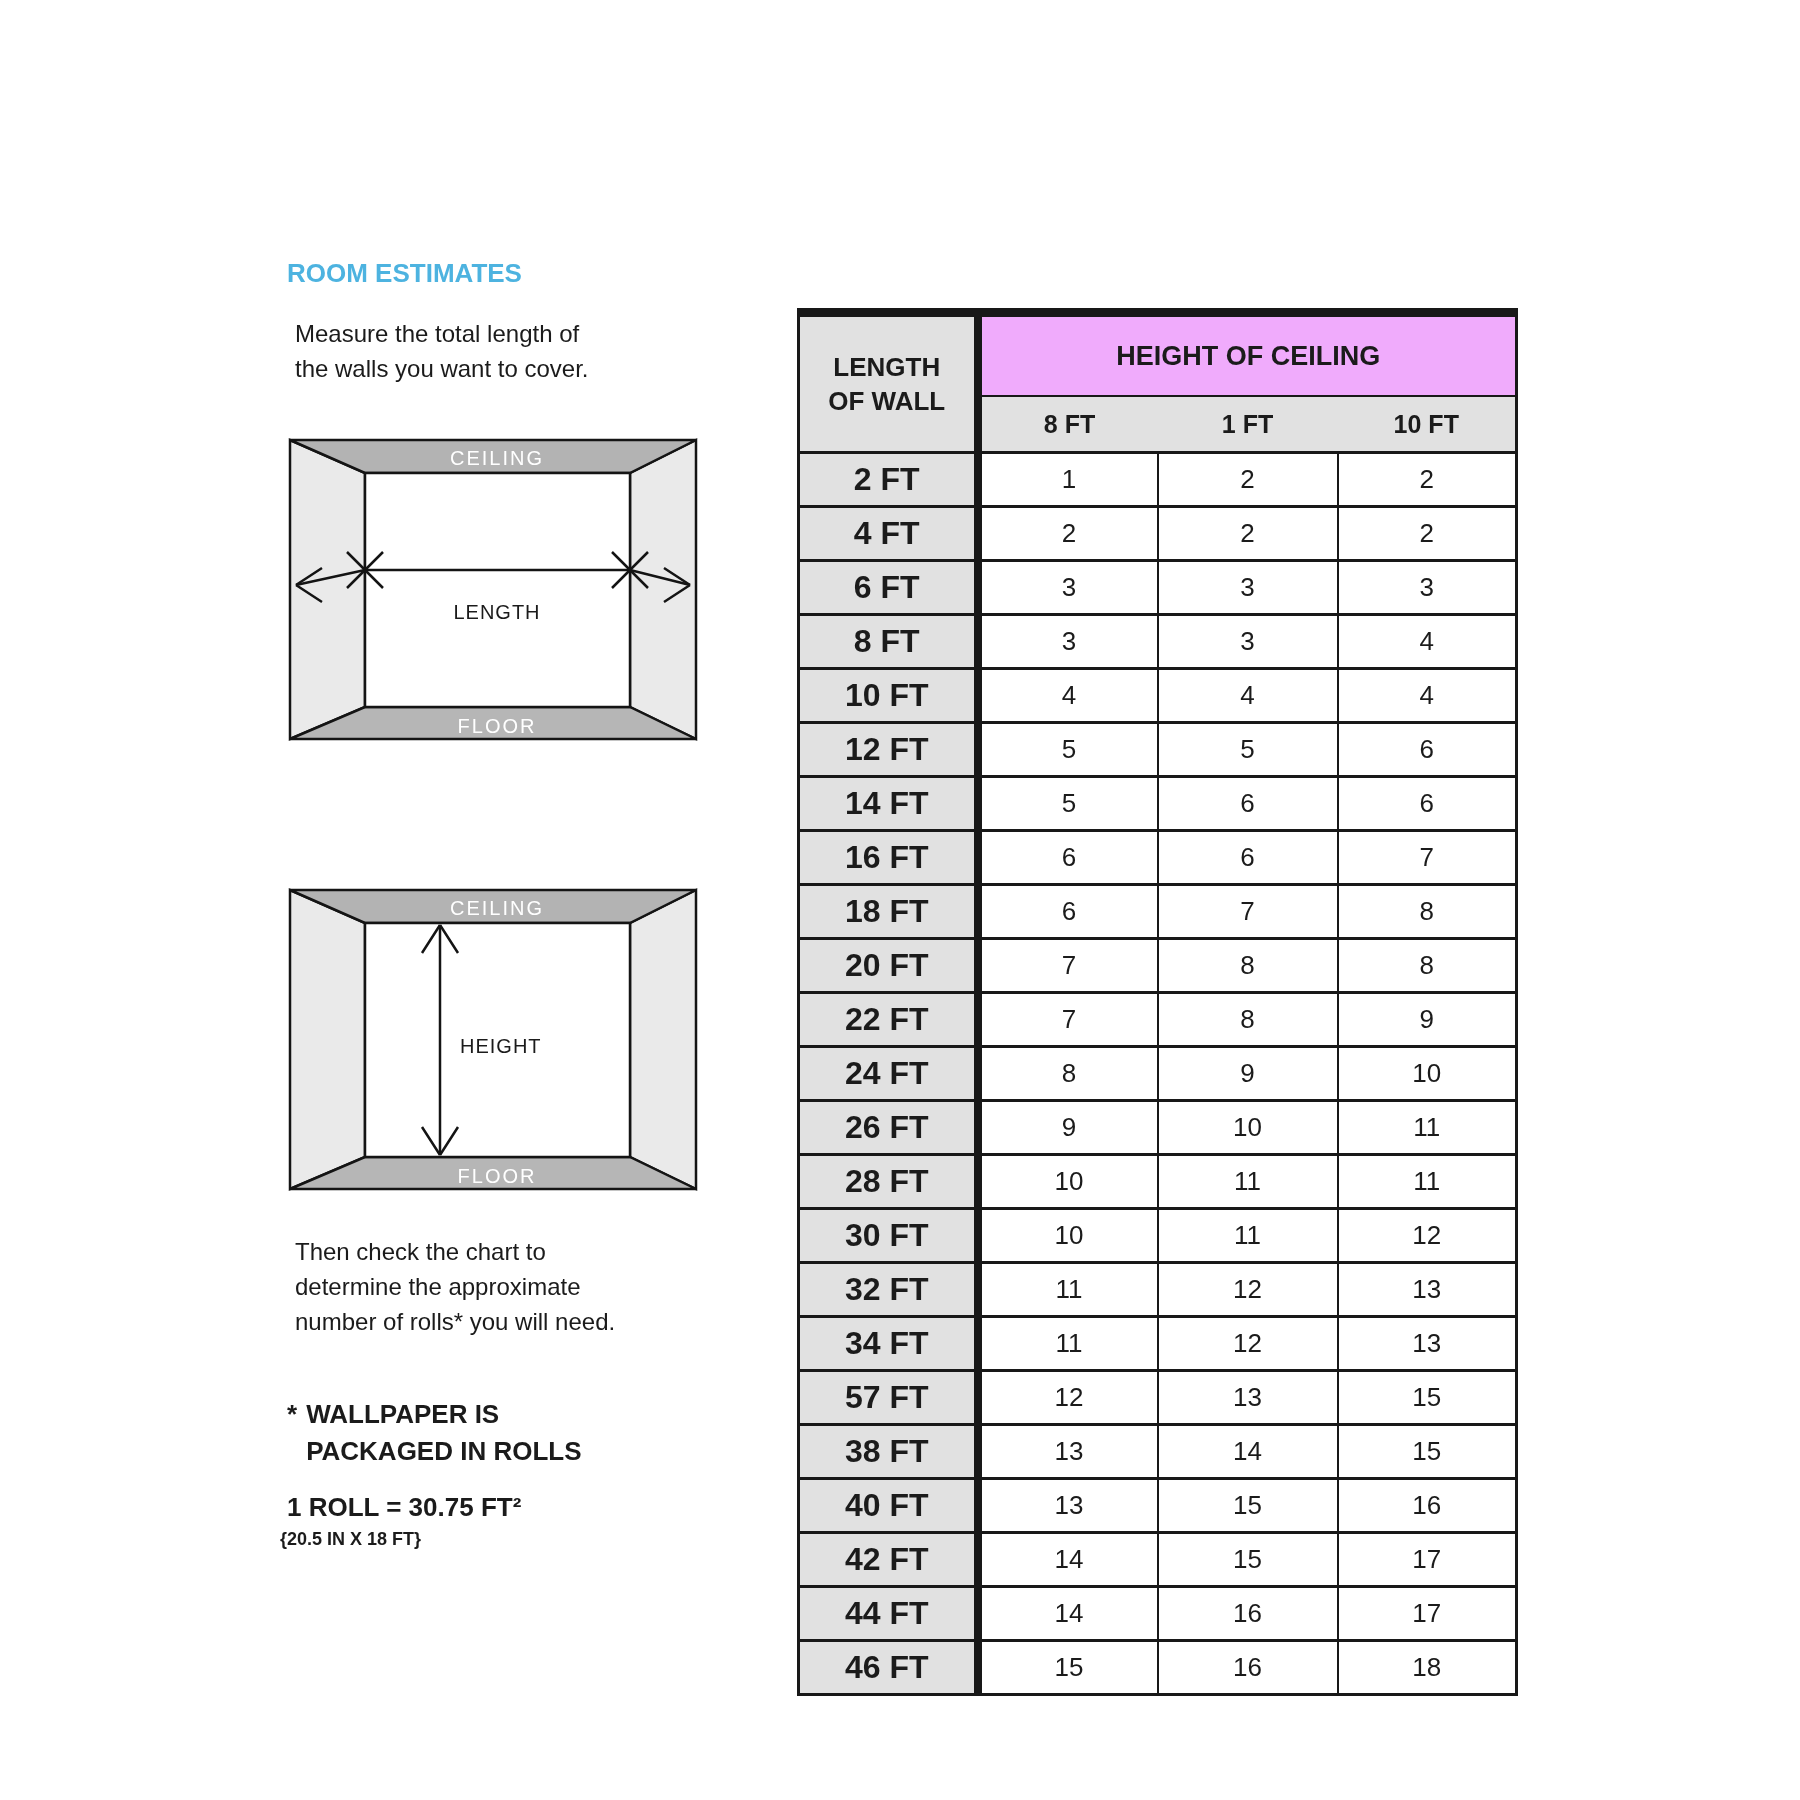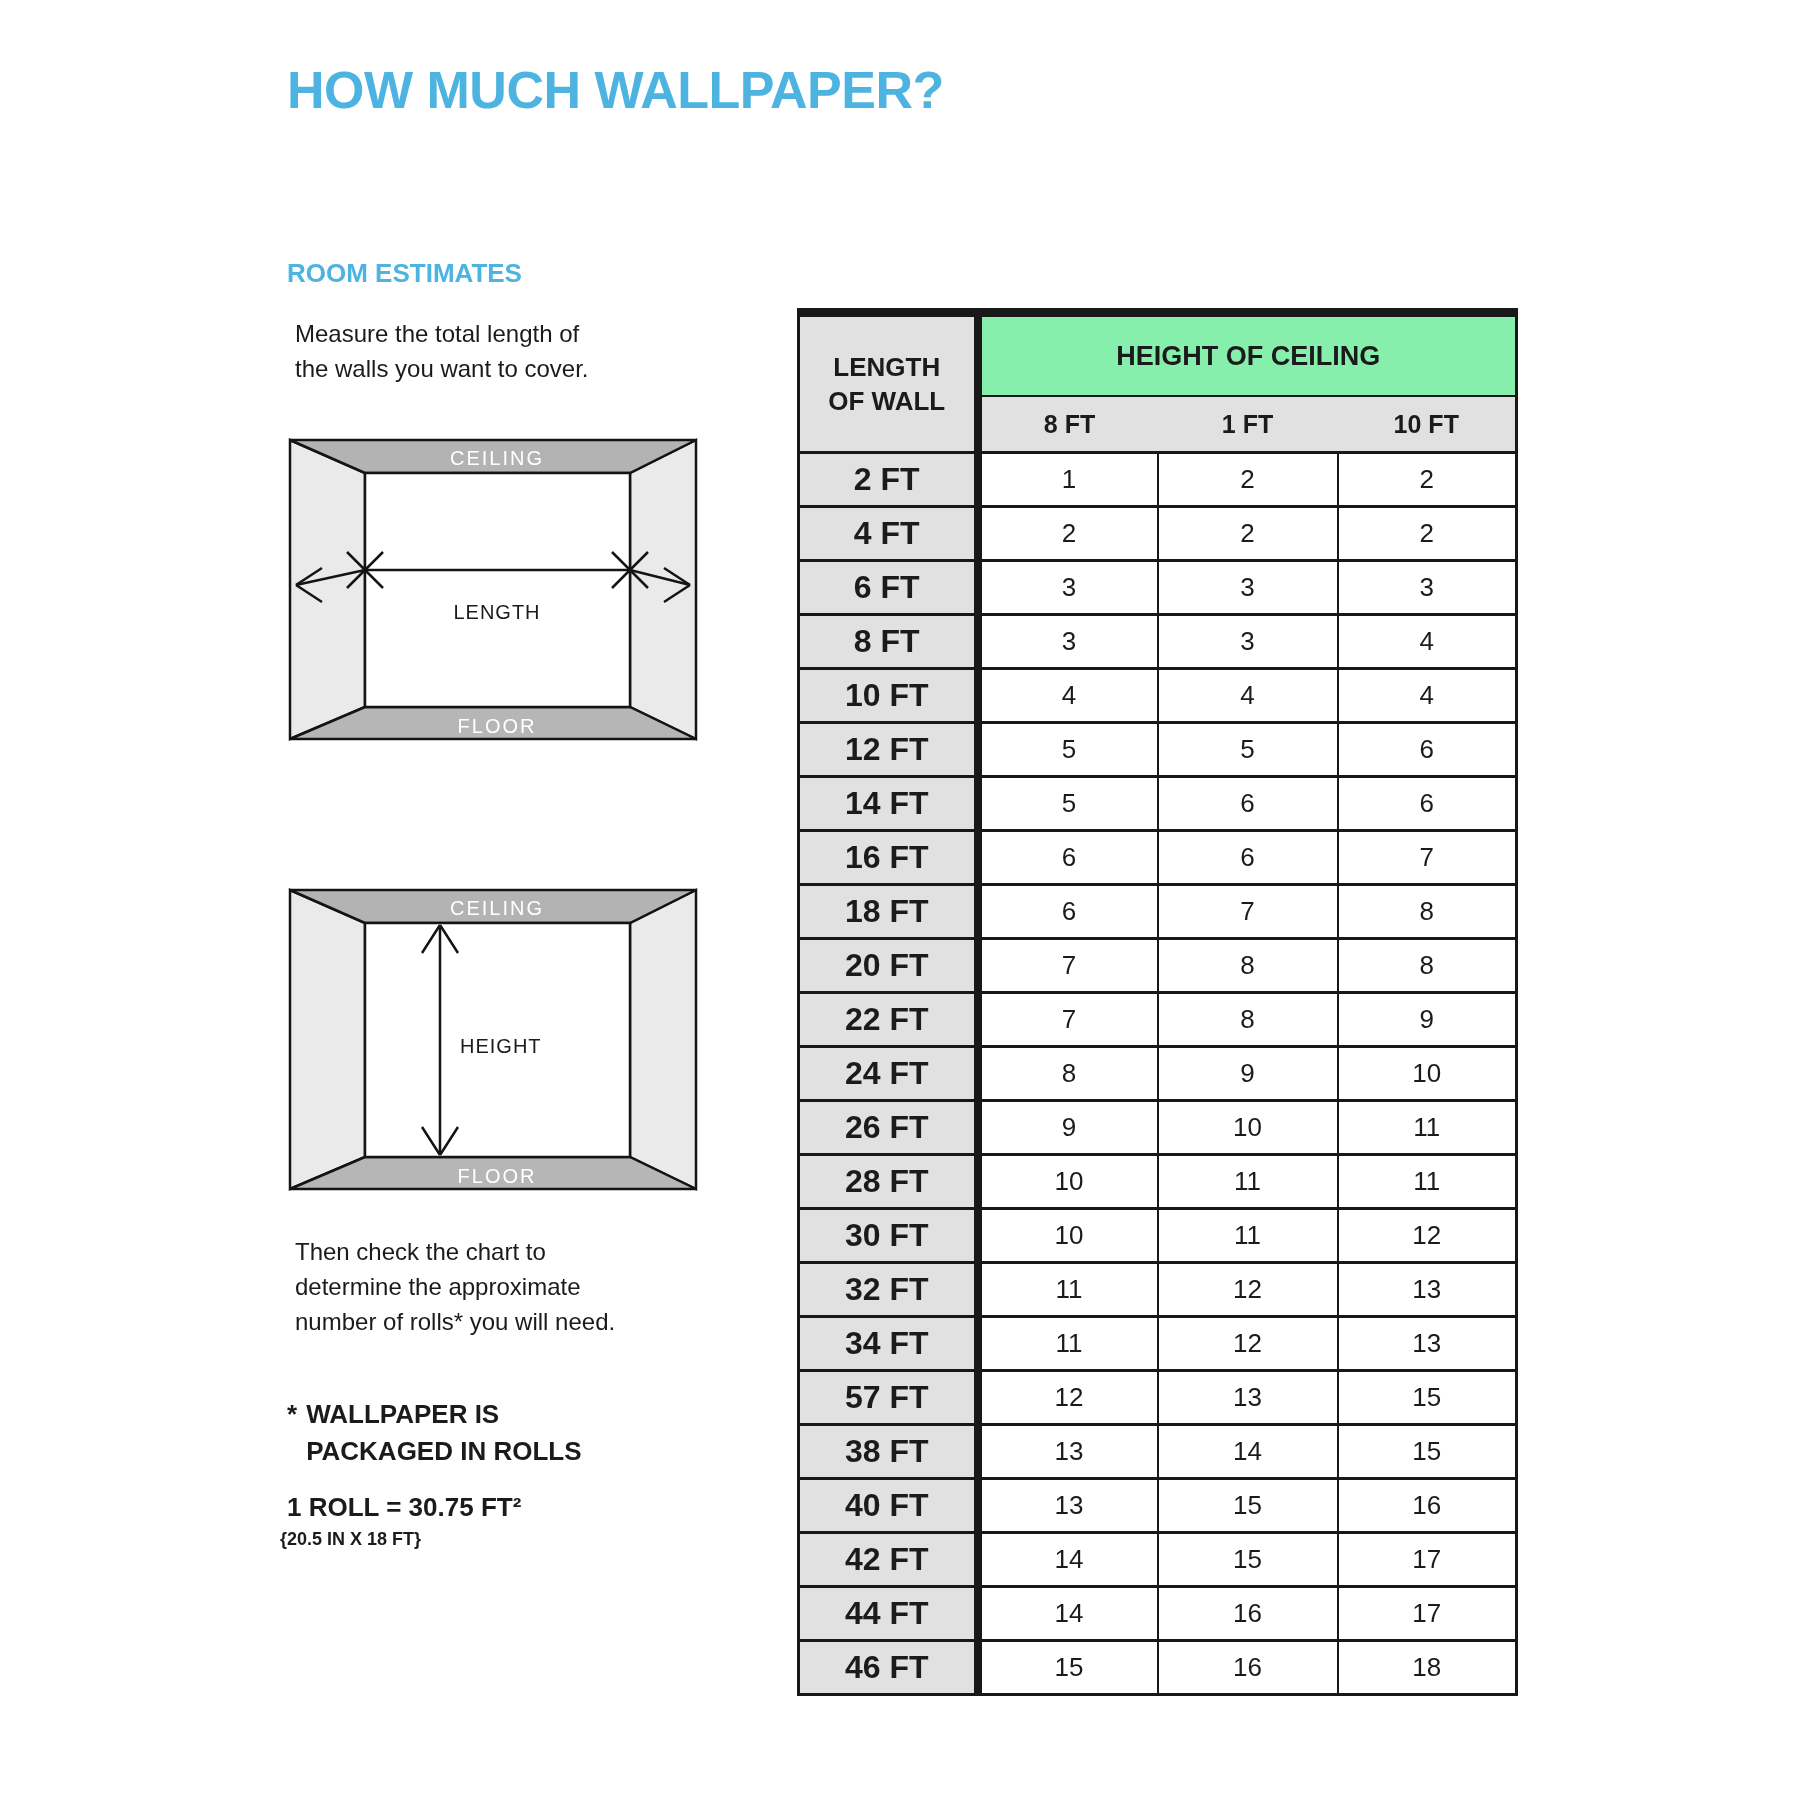--- a/index.html
+++ b/index.html
@@ -33,35 +33,34 @@
   [data-name="roll-equation"]{position:absolute;left:287px;top:1492px;font-size:26px;font-weight:bold;}
   [data-name="roll-dimensions"]{position:absolute;left:280px;top:1529px;font-size:18px;font-weight:bold;}
 
   [data-name="rolls-table"]{position:absolute;left:797px;top:308px;width:718px;
         border-collapse:collapse;table-layout:fixed;
         border:3px solid #181818;border-top:9px solid #181818;}
   [data-name="rolls-table"] th,
   [data-name="rolls-table"] td{border:2px solid #181818;text-align:center;vertical-align:middle;padding:0;}
   th.corner{background:#e1e1e1;border-right:8px solid #181818;font-size:26px;font-weight:bold;
         white-space:pre-line;line-height:34px;}
-  th.group{background:#86efac;font-size:27px;font-weight:bold;height:78px;}
+  th.group{background:#f0abfc;font-size:27px;font-weight:bold;height:78px;}
   th.subhead{background:#e1e1e1;font-size:25px;font-weight:bold;height:54px;
         border-left:none;border-right:none;}
   th.subhead:last-child{border-right:2px solid #181818;}
   [data-name="rolls-table"] tbody td{height:51px;font-size:26px;
         border-top:3px solid #181818;border-bottom:3px solid #181818;background:#ffffff;}
   [data-name="rolls-table"] tbody td.rowlabel{background:#e1e1e1;font-weight:bold;font-size:32px;
         border-right:8px solid #181818;}
 </style>
 </head>
 <body>
 
 <div class="page" data-name="page">
 
-  <h1 data-name="page-title">HOW MUCH WALLPAPER?</h1>
 
   <h2 data-name="room-estimates-heading">ROOM ESTIMATES</h2>
 
   <p class="para" data-name="measure-length-text">Measure the total length of
 the walls you want to cover.</p>
 
   <div data-name="room-length-diagram">
     <svg class="room-svg" width="410" height="303" viewBox="0 0 410 303">
       <polygon data-name="left-wall-panel" points="2,2 77,35 77,269 2,301" fill="#eaeaea" stroke="#141414" stroke-width="2.5"></polygon>
       <polygon data-name="right-wall-panel" points="408,2 342,35 342,269 408,301" fill="#eaeaea" stroke="#141414" stroke-width="2.5"></polygon>

